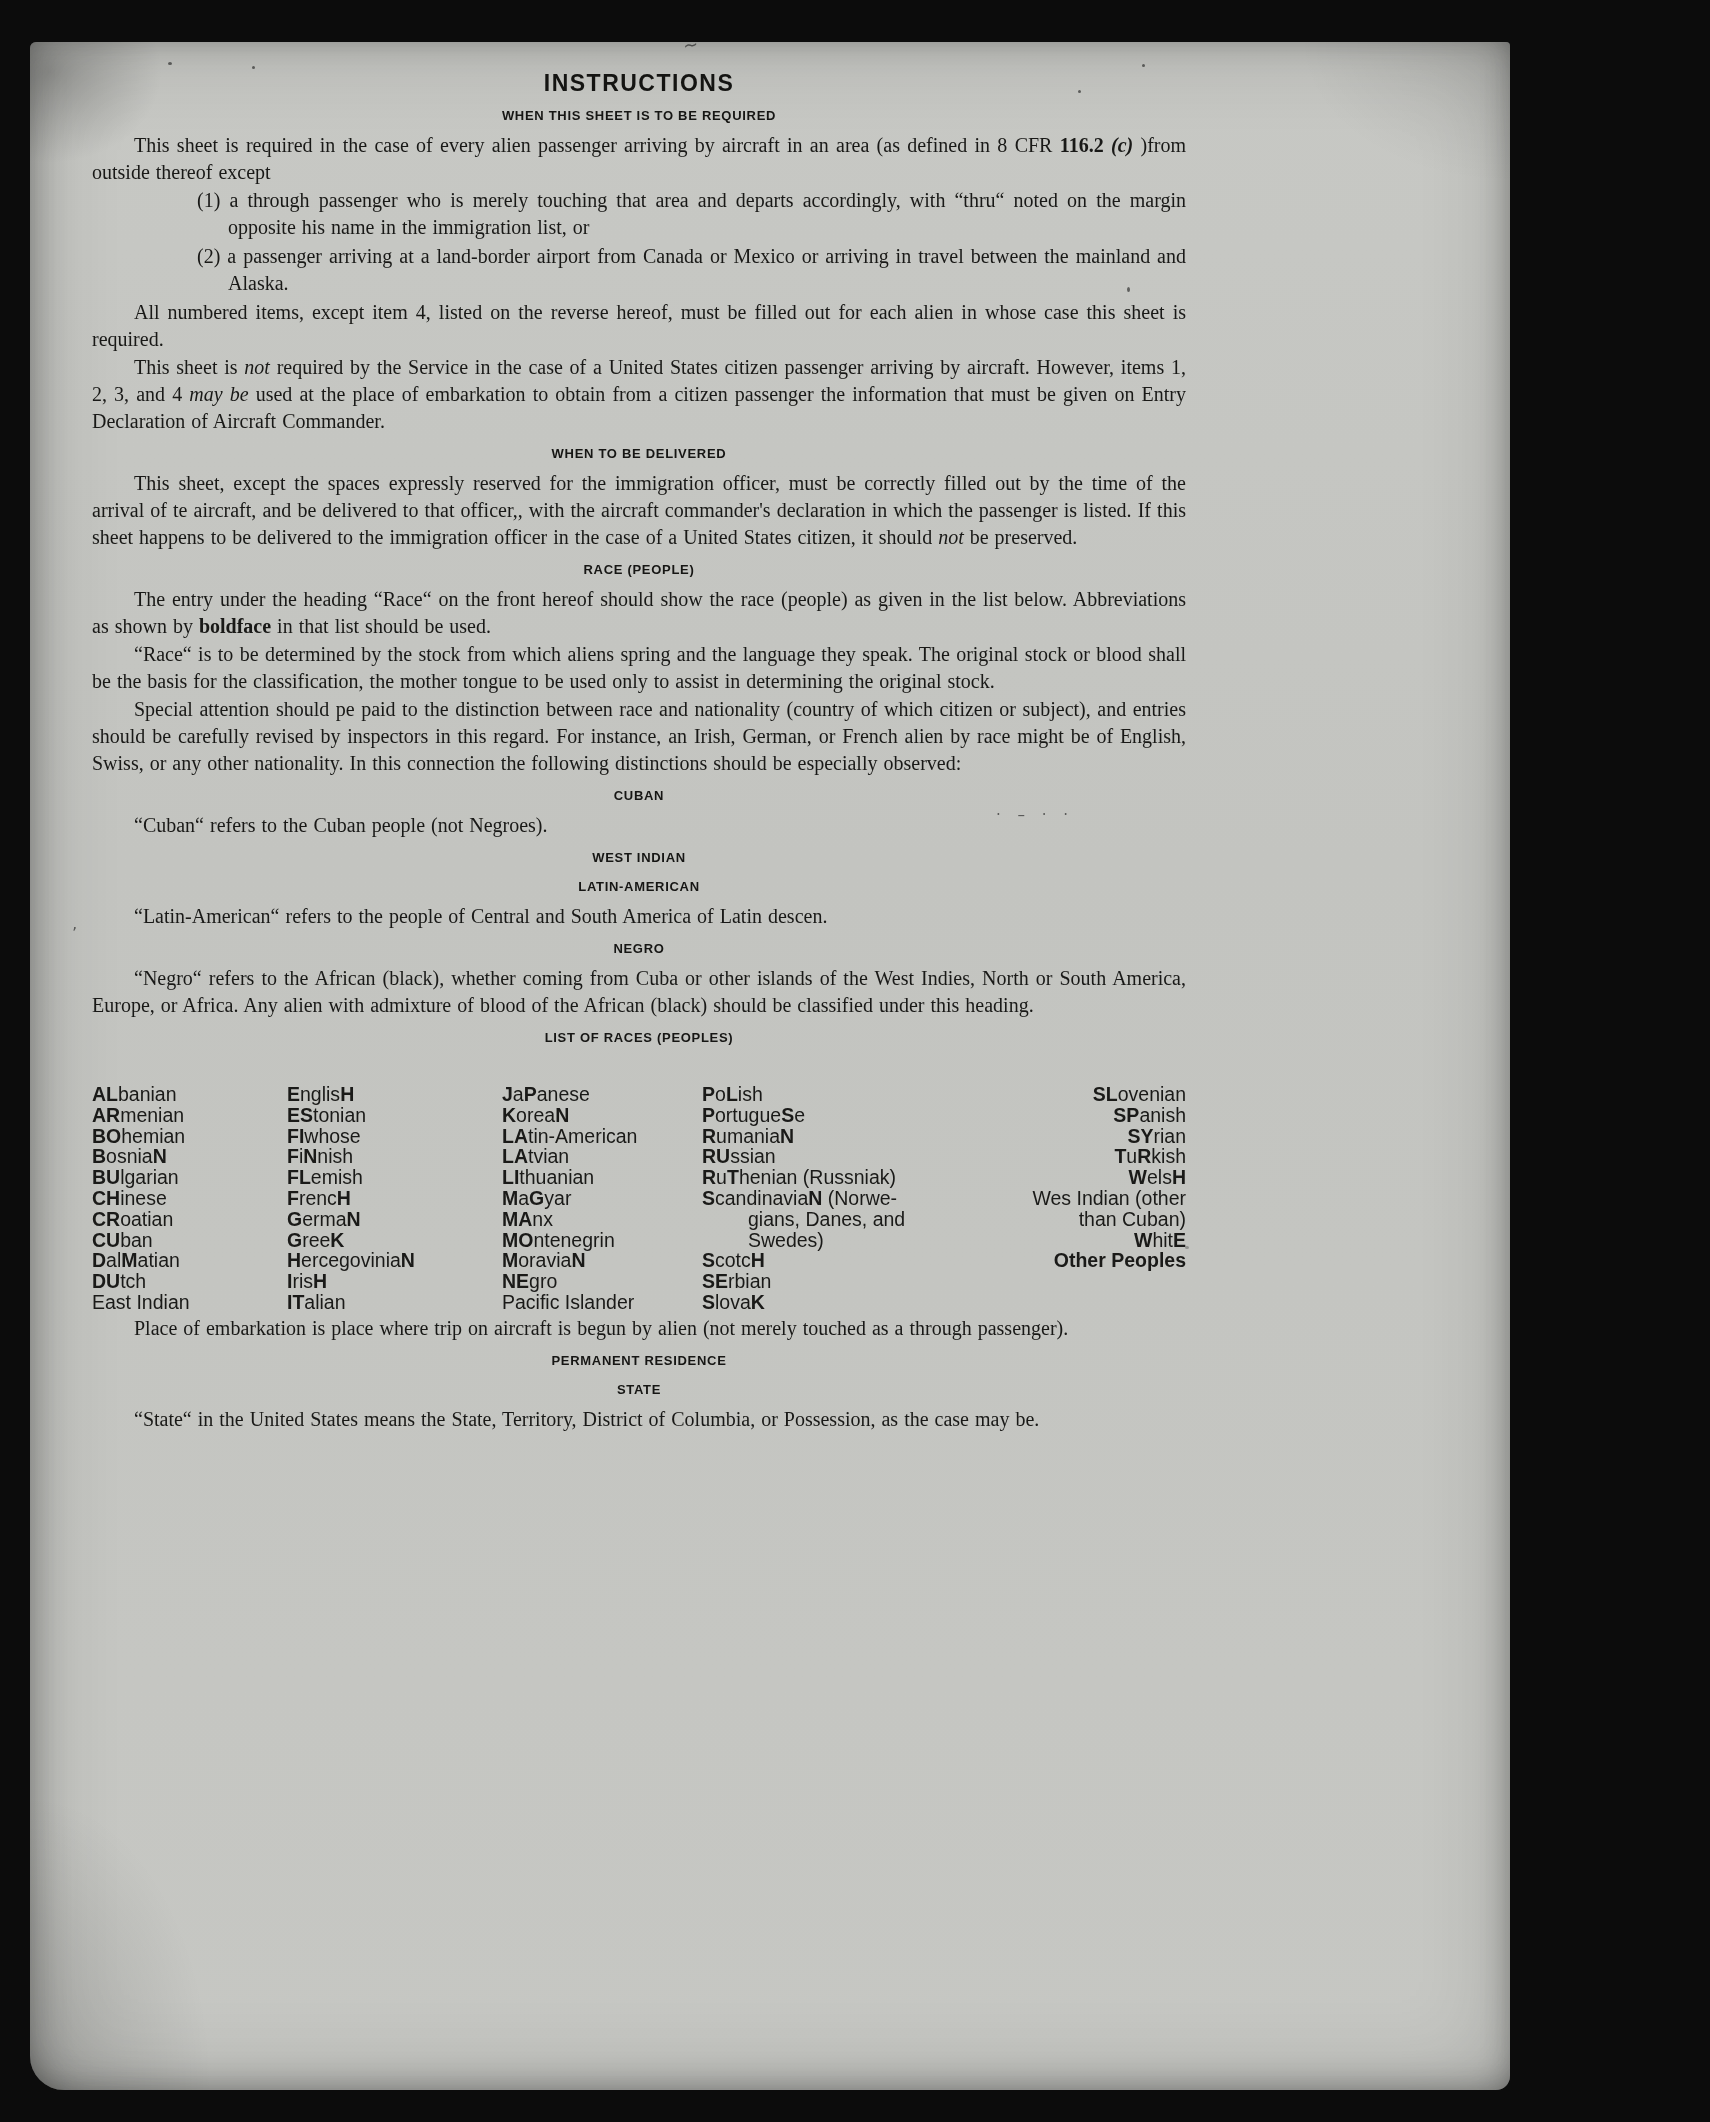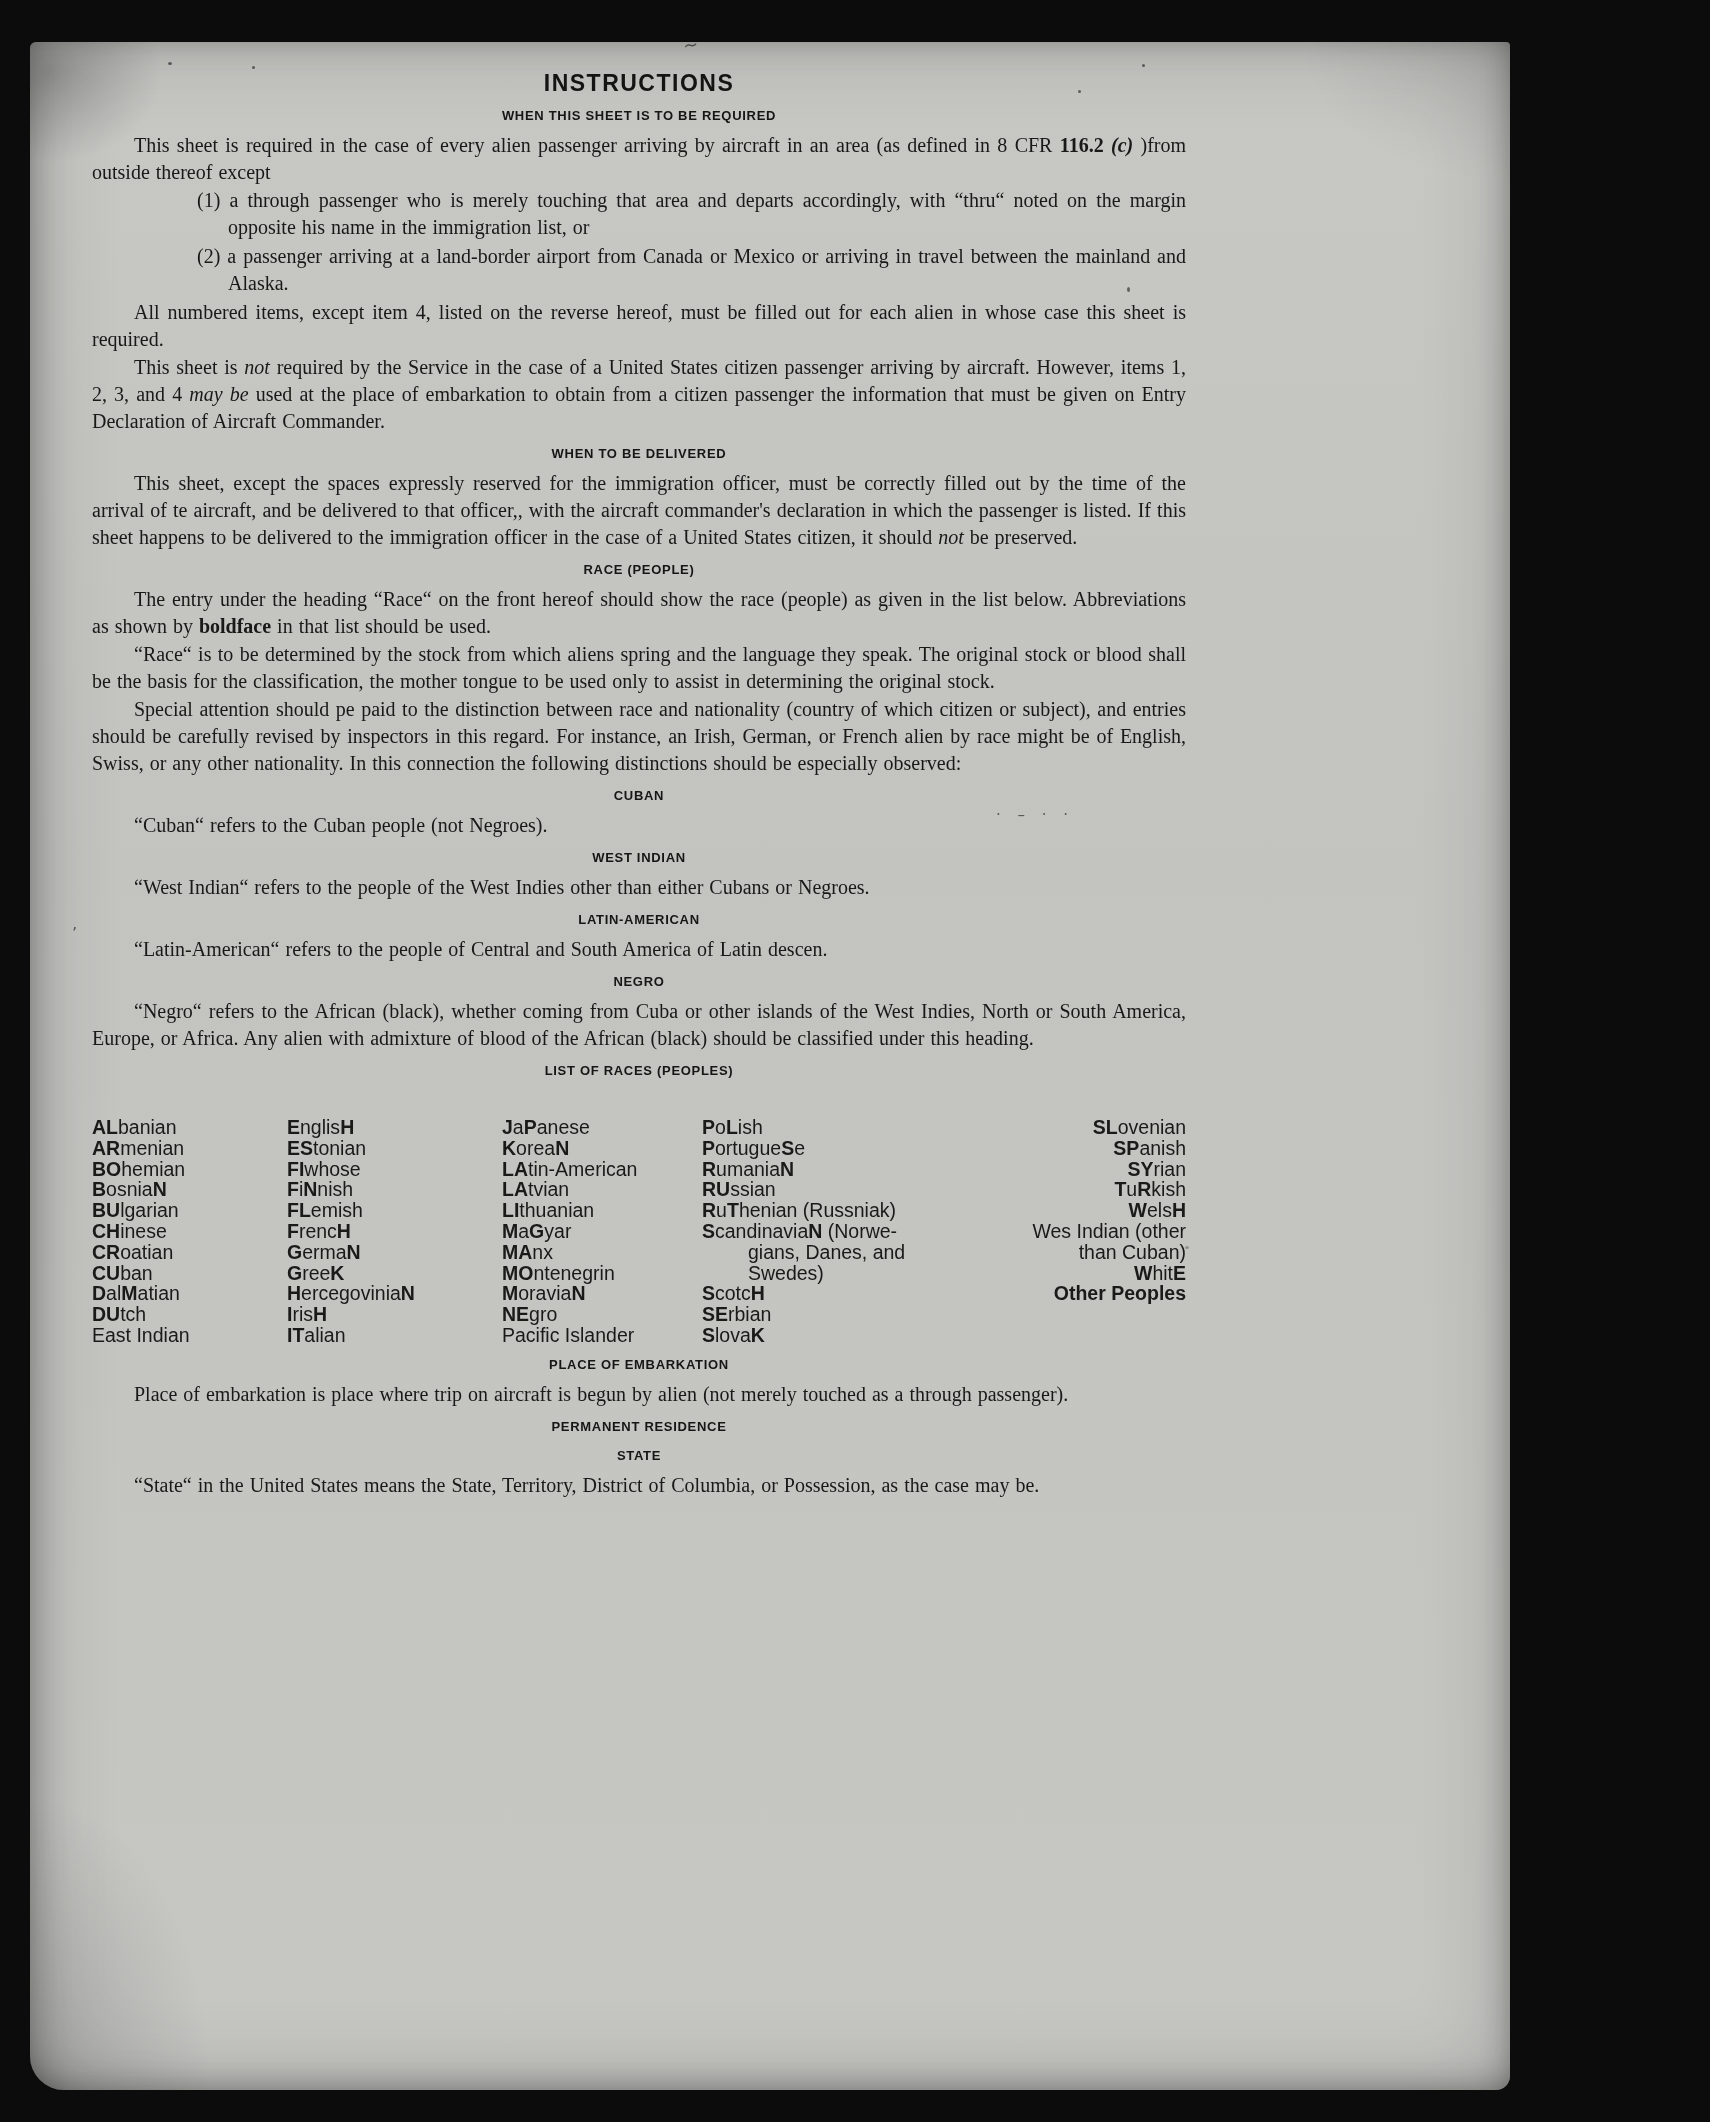--- a/index.html
+++ b/index.html
@@ -98,21 +98,20 @@
 
     <div class="h-sec">RACE (PEOPLE)</div>
     <p class="para"><span>The entry under the heading “Race“ on the front hereof should show the race (people) as given in the list below. Abbreviations as shown by </span><span class="b">boldface</span><span> in that list should be used.</span></p>
     <p class="para"><span>“Race“ is to be determined by the stock from which aliens spring and the language they speak. The original stock or blood shall be the basis for the classification, the mother tongue to be used only to assist in determining the original stock.</span></p>
     <p class="para"><span>Special attention should pe paid to the distinction between race and nationality (country of which citizen or subject), and entries should be carefully revised by inspectors in this regard. For instance, an Irish, German, or French alien by race might be of English, Swiss, or any other nationality. In this connection the following distinctions should be especially observed:</span></p>
 
     <div class="h-sec">CUBAN</div>
     <p class="para"><span>“Cuban“ refers to the Cuban people (not Negroes).</span></p>
 
     <div class="h-sec">WEST INDIAN</div>
-    <p class="para"><span>“West Indian“ refers to the people of the West Indies other than either Cubans or Negroes.</span></p>
 
     <div class="h-sec">LATIN-AMERICAN</div>
     <p class="para"><span>“Latin-American“ refers to the people of Central and South America of Latin descen.</span></p>
 
     <div class="h-sec">NEGRO</div>
     <p class="para"><span>“Negro“ refers to the African (black), whether coming from Cuba or other islands of the West Indies, North or South America, Europe, or Africa. Any alien with admixture of blood of the African (black) should be classified under this heading.</span></p>
 
     <div class="h-sec">LIST OF RACES (PEOPLES)</div>
     <div class="race-table">
       <div class="race-col c0">
@@ -273,21 +272,20 @@
           </div>
           <div class="race-item">
             <div class="race-line"><span class="b">W</span><span>hit</span><span class="b">E</span></div>
           </div>
           <div class="race-item">
             <div class="race-line"><span class="b">Other Peoples</span></div>
           </div>
         </div>
     </div>
 
-    <div class="h-sec">PLACE OF EMBARKATION</div>
     <p class="para"><span>Place of embarkation is place where trip on aircraft is begun by alien (not merely touched as a through passenger).</span></p>
 
     <div class="h-sec">PERMANENT RESIDENCE</div>
 
     <div class="h-sec">STATE</div>
     <p class="para"><span>“State“ in the United States means the State, Territory, District of Columbia, or Possession, as the case may be.</span></p>
 
   </div>
 </div>
 

